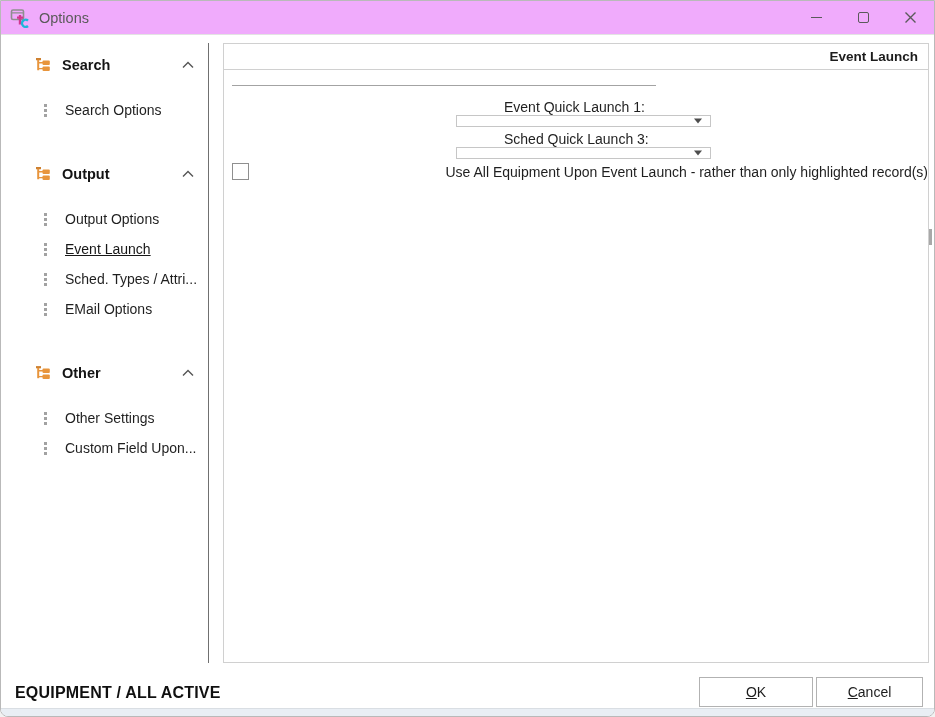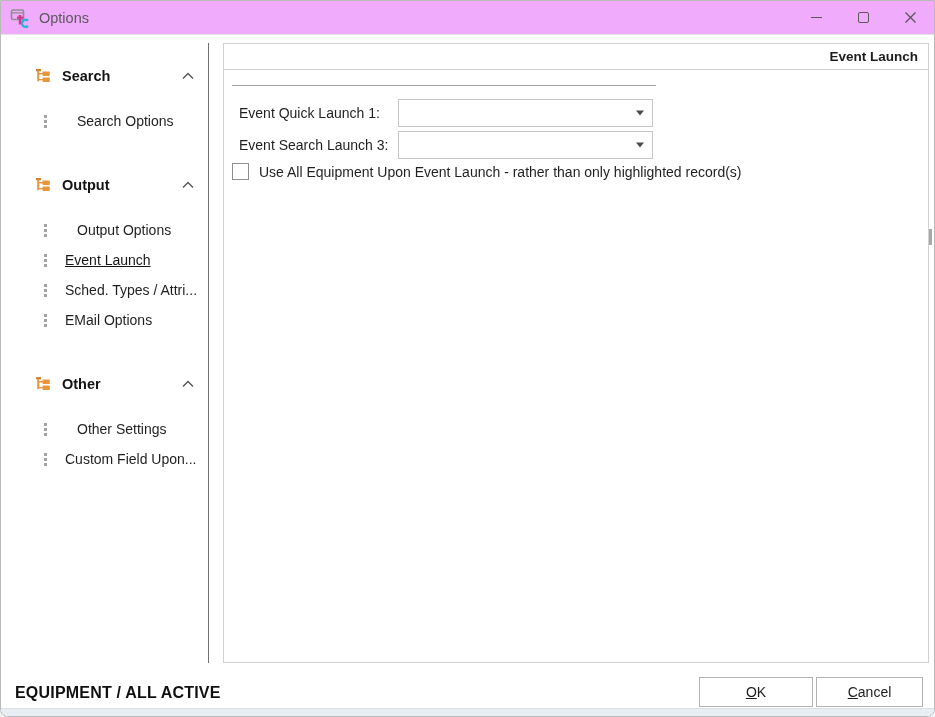--- a/index.html
+++ b/index.html
@@ -13,50 +13,50 @@
   
   .titlebar { position:absolute; top:0; left:0; right:0; height:34px;
     display:flex; align-items:center; border-bottom:1px solid #e3e3e3; background:#f0abfc; }
   .app-icon { margin-left:9px; width:20px; height:20px; flex:0 0 auto; }
   .win-title { margin-left:9px; font-size:14.5px; color:#5a5a5a; }
   .win-controls { margin-left:auto; display:flex; height:100%; }
   .win-btn { width:47px; height:100%; display:flex; align-items:center; justify-content:center; background:transparent; border:none; cursor:default; }
   .glyph-min { width:11px; height:0; border-top:1.4px solid #5a5a5a; }
   .glyph-max { width:11px; height:11px; border:1.3px solid #5a5a5a; border-radius:2px; }
   
-  .sidebar { position:absolute; top:35px; left:1px; width:205px; bottom:56px; padding-top:26px; background:#fff; }
+  .sidebar { position:absolute; top:35px; left:1px; width:205px; bottom:56px; padding-top:15px; background:#fff; }
   .group-header { display:flex; align-items:center; height:28px; padding:0 13px 0 33px; margin-top:0; cursor:default; }
   .group-header .label { margin-left:11px; font-weight:bold; font-size:14.5px; color:#141414; }
   .chevron-up { margin-left:auto; width:12px; height:8px; }
   .tree-icon { width:16px; height:16px; flex:0 0 auto; }
   .side-item { display:flex; align-items:center; height:30px; padding-left:42px; cursor:default; }
   .side-item .label { margin-left:17px; font-size:14px; color:#1f1f1f; }
   .side-item.selected .label { text-decoration:underline; color:#171717; }
   .dots-icon { width:4px; display:flex; flex-direction:column; gap:2px; }
   .dots-icon i { display:block; width:3px; height:3px; background:#a2a2a2; }
-  .gap-items { margin-top:16px;gap:12px; }
+  .gap-items { margin-top:16px; }
   .gap-group { margin-top:35px;justify-content:flex-end; }
   
   .splitter { position:absolute; left:207px; top:42px; height:620px; width:1px; background:#707070; }
   
   .panel { position:absolute; left:222px; top:42px; width:706px; height:620px;
     border:1px solid #d0d0d0; background:#fff; }
   .panel-header { height:26px; border-bottom:1px solid #d0d0d0; display:flex; align-items:center; justify-content:flex-end; padding-right:10px; }
   .panel-header .label { font-weight:bold; font-size:13.5px; color:#1c1c1c; }
   .panel-body { padding:0 0 0 8px; }
   .check-row { display:flex; align-items:center; gap:10px; }
   .row-any { margin-top:17px; }
-  .row-useall { margin-top:0; }
+  .row-useall { margin-top:0;justify-content:space-between; }
   .checkbox { width:17px; height:17px; background:#fff; border:1px solid #8f8f8f; display:flex; align-items:center; justify-content:center; flex:0 0 auto; cursor:default; }
   .checkbox svg { display:none; }
   .checkbox.checked svg { display:block; }
   .check-label { font-size:14px; color:#1f1f1f; }
   .separator { margin-top:15px; width:424px; height:1px; background:#a3a3a3; }
   .form { margin-top:13px; }
-  .form-row { display:flex; align-items:center; height:28px; margin-bottom:4px; margin-left:7px; }
+  .form-row { display:flex; align-items:center; height:28px; margin-bottom:4px; margin-left:7px;flex-direction:column; }
   .form-label { width:159px; font-size:14px; color:#1f1f1f; }
   .combo { position:relative; width:255px; height:28px; border:1px solid #c6c6c6; background:#fff; display:flex; align-items:center; padding:0 24px 0 7px; cursor:default; }
   .combo .value { font-size:13.5px; color:#1f1f1f; overflow:hidden; white-space:nowrap; }
   .combo .arrow { position:absolute; right:8px; top:50%; transform:translateY(-50%);
     width:0; height:0; border-left:4.5px solid transparent; border-right:4.5px solid transparent; border-top:5px solid #4d4d4d; }
   
   .status { position:absolute; left:14px; top:683px; font-weight:bold; font-size:16px; color:#101010; letter-spacing:0.2px; }
   .btn { position:absolute; top:676px; height:30px; background:#fff; border:1px solid #b2b2b2; cursor:default; padding:0; }
   .btn span { display:block; width:100%; text-align:center; font-size:14px; line-height:28px; color:#1c1c1c; font-family:"Liberation Sans", sans-serif; }
   .btn span::first-letter { text-decoration:underline; }
@@ -207,21 +207,21 @@
 
       <div class="form">
         <div class="form-row">
           <span class="form-label">Event Quick Launch 1:</span>
           <div class="combo">
             <span class="value"></span>
             <span class="arrow"></span>
           </div>
         </div>
         <div class="form-row">
-          <span class="form-label">Event Search Launch 3:</span>
+          <span class="form-label">Sched Quick Launch 3:</span>
           <div class="combo">
             <span class="value"></span>
             <span class="arrow"></span>
           </div>
         </div>
       </div>
 
       <div class="check-row row-useall">
         <span class="checkbox">
           

